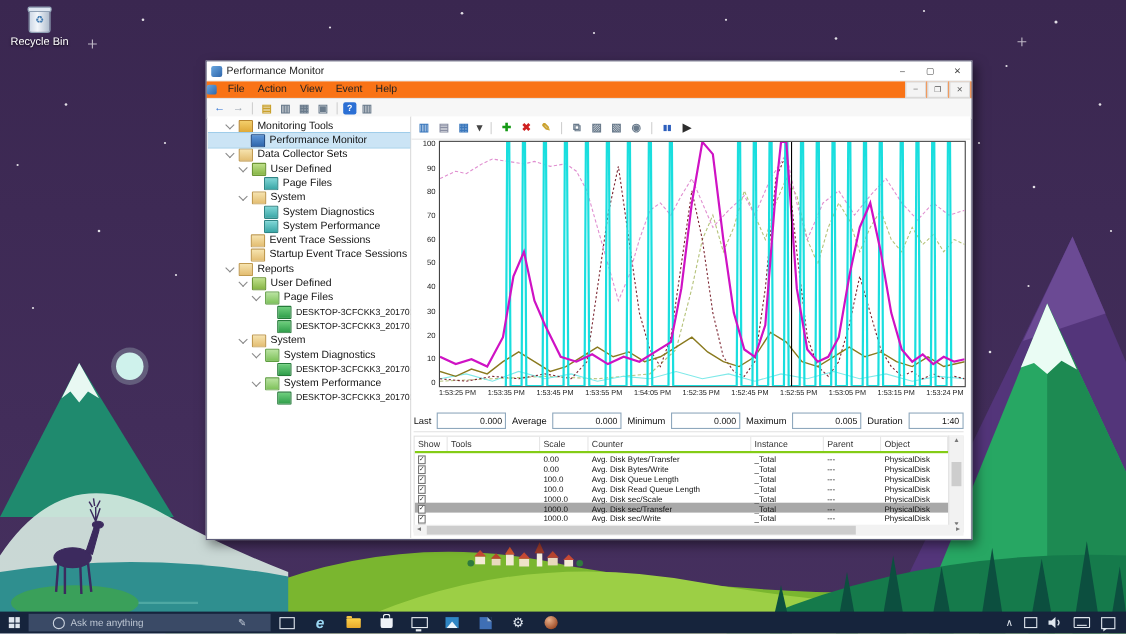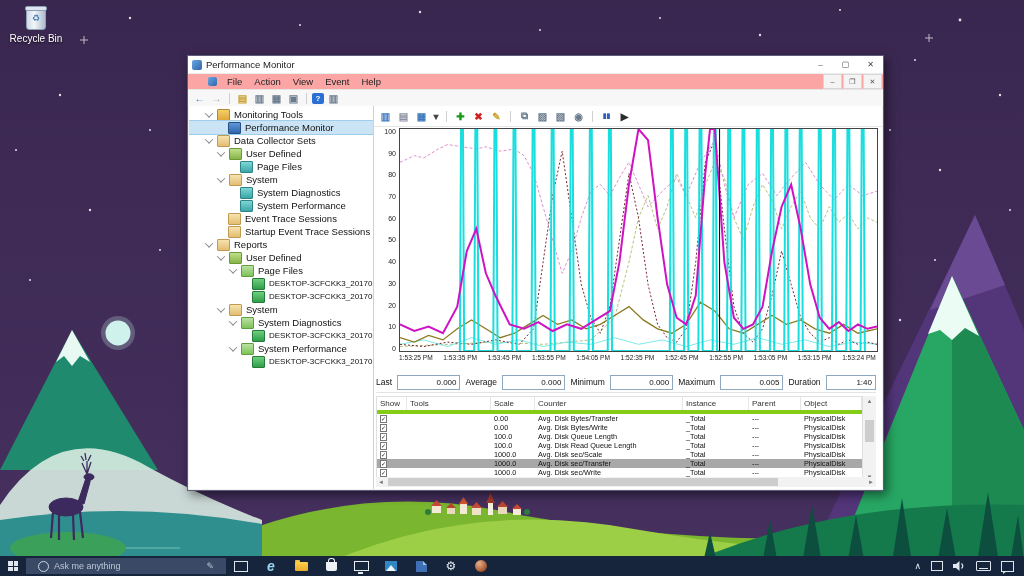--- a/index.html
+++ b/index.html
@@ -16,21 +16,21 @@
   .rb-label{font-size:10px;margin-top:3px;text-shadow:0 1px 2px rgba(0,0,0,.8);}
 
   
   #window{position:absolute;left:187px;top:55px;width:695px;height:434px;z-index:3;
     background:#f0f0f0;border:1px solid #5e5e7a;box-shadow:3px 4px 10px rgba(0,0,0,.5);font-size:10px;color:#000;}
   .titlebar{height:17px;background:#fff;display:flex;align-items:center;padding-left:4px;border-bottom:1px solid #ececec;}
   .app-ico{width:10px;height:10px;border-radius:2px;background:linear-gradient(135deg,#69a7e0,#2f66ab);display:inline-block;margin-right:4px;flex:0 0 auto;}
   .title{font-size:9.5px;color:#222;flex:1;}
   .caps{display:flex;height:17px;}
   .cap{width:25px;height:17px;display:flex;align-items:center;justify-content:center;font-size:8px;color:#444;}
-  .menubar{height:15px;background:#fca5a5;display:flex;align-items:center;padding-left:20px;border-bottom:1px solid #e4e4e4;}
+  .menubar{height:15px;background:#f97316;display:flex;align-items:center;padding-left:0;border-bottom:1px solid #e4e4e4;}
   .app-ico.small{width:9px;height:9px;}
   #menu-items{display:flex;gap:0;}
   .menu-item{padding:0 6px;font-size:9.5px;color:#222;}
   .mdi-caps{margin-left:auto;display:flex;}
   .mdi-cap{width:17px;height:13px;display:flex;align-items:center;justify-content:center;font-size:7px;color:#555;border:1px solid #d7d7d7;background:#f4f4f4;margin-right:1px;}
   .mmc-toolbar{height:17px;background:#f7f7f7;border-bottom:1px solid #dcdcdc;display:flex;align-items:center;padding-left:4px;gap:2px;}
   .tbico{width:15px;height:13px;display:flex;align-items:center;justify-content:center;font-size:10px;font-weight:bold;}
   .tbico.helpbg{background:#2b6fd4;color:#fff;width:12px;height:11px;font-size:8px;border-radius:2px;}
   .tsep{width:1px;height:11px;background:#d0d0d0;margin:0 3px;}
 
@@ -64,42 +64,42 @@
   #plot{width:100%;height:222px;background:#fff;border:1px solid #444;}
   .xaxis{display:flex;justify-content:space-between;font-size:6.6px;color:#222;margin-top:2px;}
   .xaxis span{transform:translateX(0);}
 
   .stats{position:absolute;top:266px;left:2px;right:6px;height:20px;display:flex;align-items:center;justify-content:flex-end;gap:5px;font-size:8.5px;color:#111;border-bottom:1px solid #e3e3e3;}
   .statbox{width:72px;height:13px;border:1px solid #8fa8bd;background:#fff;font-size:8px;display:flex;align-items:center;justify-content:flex-end;padding-right:3px;}
   .statbox.duration{width:56px;}
 
   .ctable{position:absolute;top:290px;left:2px;right:6px;height:86px;border:1px solid #e0e0e0;display:flex;flex-direction:column;overflow:hidden;}
   .thead,.trowt{display:grid;grid-template-columns:30px 84px 44px 148px 66px 52px 1fr 13px;align-items:center;}
-  .thead{height:13px;font-size:8px;color:#333;border-bottom:4px solid #84cc16;background:#fff;}
+  .thead{height:13px;font-size:8px;color:#333;border-bottom:2px solid #84cc16;background:#fff;}
   .thead span{padding-left:3px;border-right:1px solid #e6e6e6;height:13px;display:flex;align-items:center;}
   .trowt{height:9px;font-size:7.3px;color:#111;}
   .trowt.sel{background:#a8a8a8;}
   .cell{padding-left:3px;white-space:nowrap;overflow:hidden;}
   .cb{width:7px;height:7px;border:1px solid #777;background:#fff;margin-left:3px;font-size:6px;line-height:7px;text-align:center;color:#222;}
   .swatch{height:0;border-top-style:solid;width:70px;margin-left:8px;}
   .vscroll{position:absolute;right:6px;top:290px;width:13px;height:86px;background:#f2f2f2;border-left:1px solid #e0e0e0;font-size:6px;color:#777;text-align:center;}
   .vthumb{position:absolute;left:2px;top:24px;width:9px;height:22px;background:#cdcdcd;}
   .sarrow{height:10px;line-height:10px;}
   .sarrow.bot{position:absolute;bottom:0;left:0;right:0;}
   .hscroll{position:absolute;bottom:2px;left:2px;right:6px;height:10px;background:#f2f2f2;display:flex;align-items:center;font-size:6px;color:#777;}
   .hthumb{height:8px;background:#cdcdcd;width:78%;margin-left:2px;}
   .harrow{width:10px;text-align:center;}
   .harrow.right{margin-left:auto;}
 
   
   #taskbar{position:absolute;left:0;bottom:0;width:1024px;height:20px;background:#16243c;z-index:5;display:flex;align-items:center;}
   .start{width:26px;height:20px;display:flex;align-items:center;justify-content:center;}
   .winlogo{display:grid;grid-template-columns:4.5px 4.5px;grid-template-rows:4.5px 4.5px;gap:1px;}
   .winlogo i{background:#dfe6ee;}
-  .search{width:176px;height:16px;background:#3a4a66;display:flex;align-items:center;padding:0 12px;gap:5px;}
+  .search{width:176px;height:16px;background:#3a4a66;display:flex;align-items:center;padding:0 22px;gap:5px;}
   .cortana{width:9px;height:9px;border:1.5px solid #cdd5e0;border-radius:50%;flex:0 0 auto;}
   .ph{font-size:9px;color:#bcc5d2;flex:1;white-space:nowrap;overflow:hidden;}
   .penico{font-size:9px;color:#bcc5d2;}
   #tb-apps{display:flex;align-items:center;}
   .tapp{width:30px;height:20px;display:flex;align-items:center;justify-content:center;}
   .taskview{width:12px;height:9px;border:1px solid #dfe6ee;position:relative;}
   .edge-e{font-size:14px;font-weight:bold;color:#9bd7f3;font-style:italic;}
   .fold{width:13px;height:9px;background:linear-gradient(#ffd24a,#e8a92c);border-radius:1px;position:relative;}
   .fold:before{content:"";position:absolute;top:-2px;left:0;width:5px;height:2px;background:#f3c143;border-radius:1px 1px 0 0;}
   .storebag{width:11px;height:9px;background:#eef2f7;border-radius:0 0 2px 2px;position:relative;}

